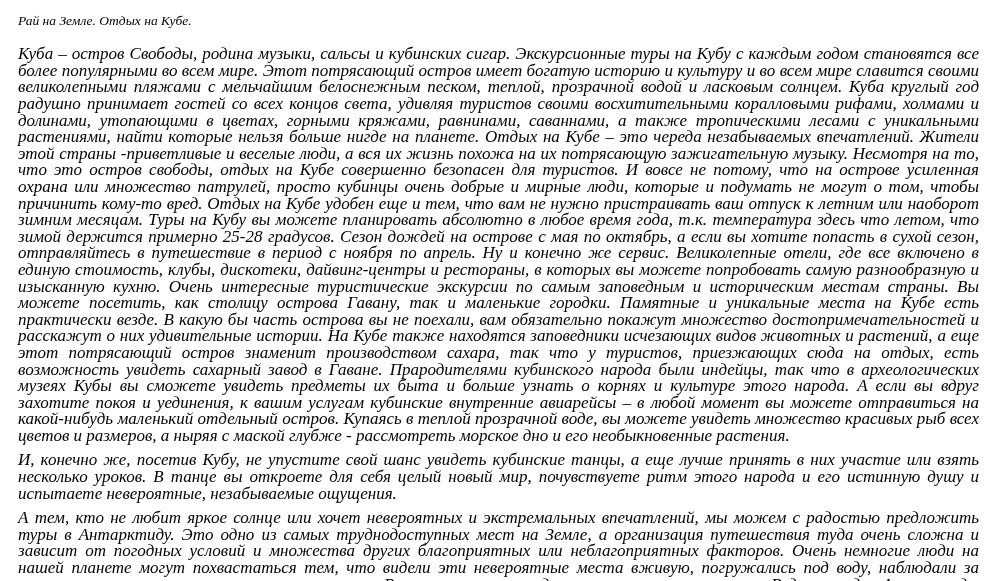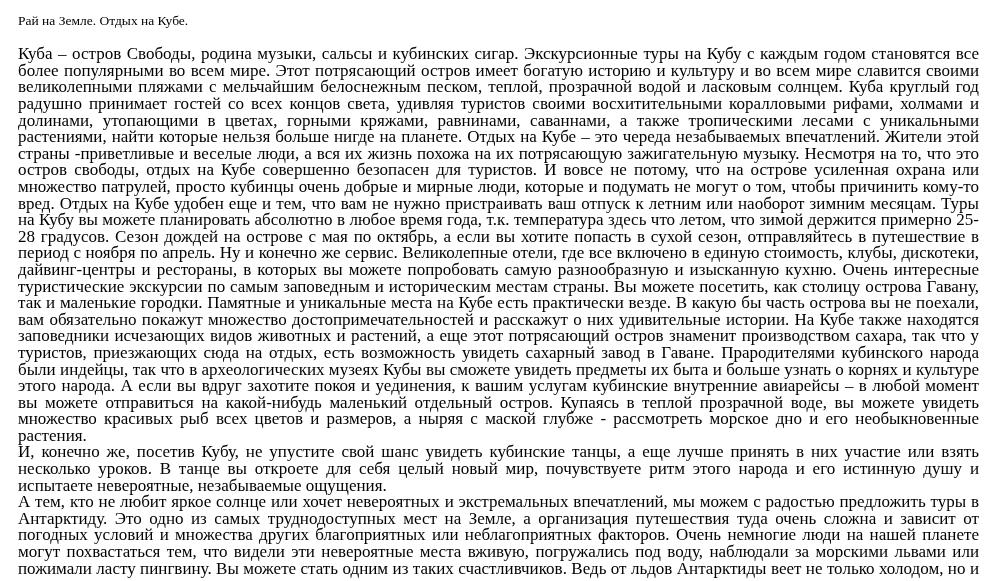--- a/index.html
+++ b/index.html
@@ -13,38 +13,39 @@
     font-family: "Liberation Serif", serif;
     color: #000000;
     overflow: hidden;
   }
   .page {
     position: relative;
     width: 997px;
     height: 581px;
     box-sizing: border-box;
     padding: 12px 18px 0 18px;
+    font-style: italic;
   }
   .doc-title {
     font-family: "Liberation Serif", serif;
     font-size: 13.5px;
     line-height: 1.35;
     margin: 0 0 16px 0;
     text-align: left;
   }
   .para {
     font-family: "Liberation Serif", serif;
     font-size: 17px;
     line-height: 16.6px;
     text-align: justify;
     text-justify: inter-word;
     margin: 0;
   }
   .para + .para {
-    margin-top: 0;
+    margin-top: 8px;
   }
   .para-gap {
     margin-top: 15px;
   }
 </style>
 </head>
 <body>
 
 <div class="page">
 

